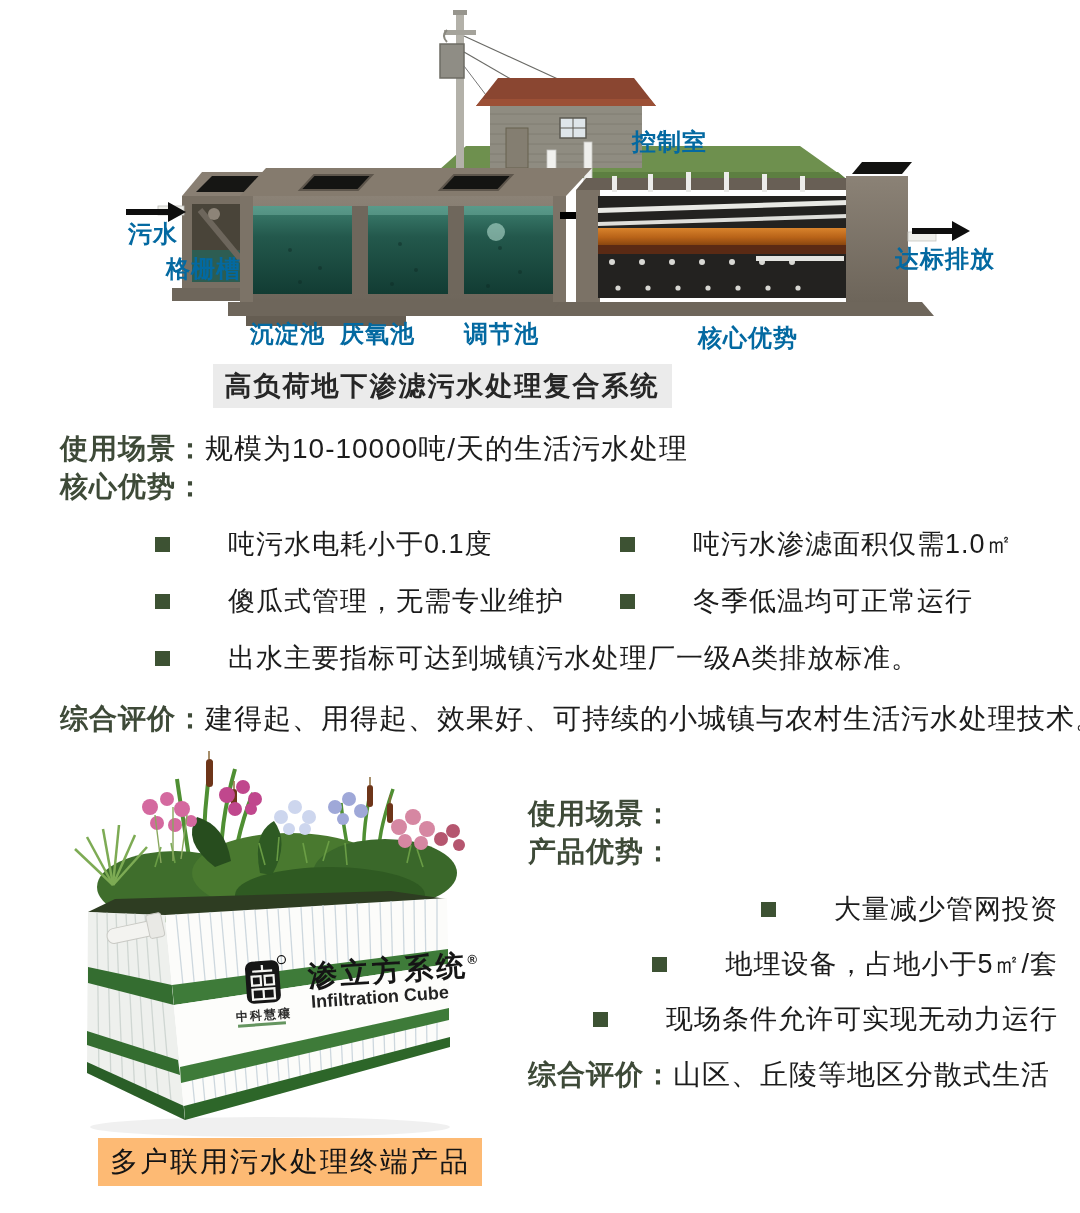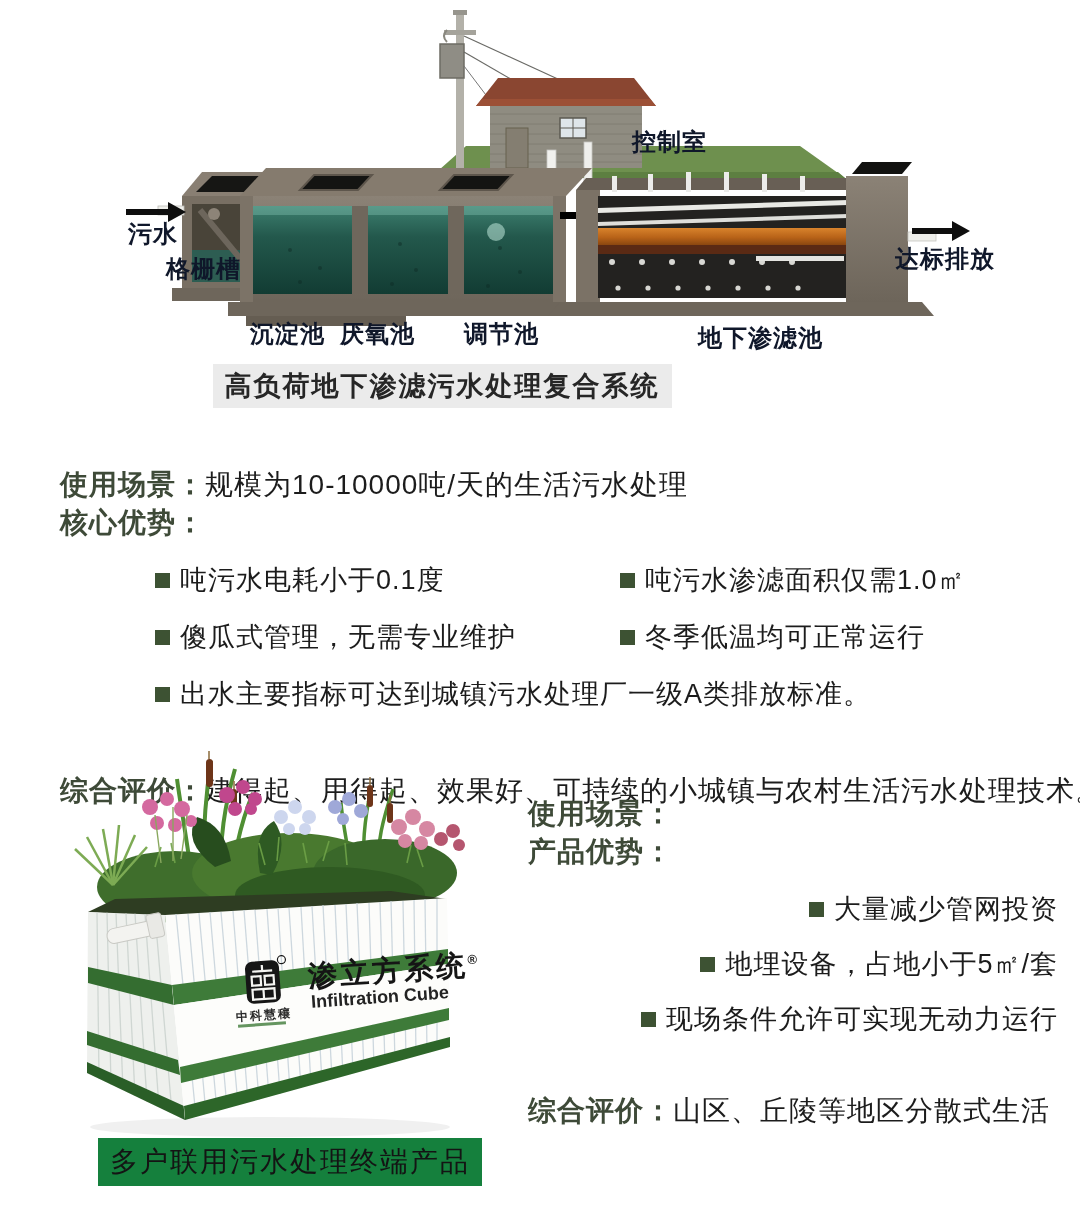--- a/index.html
+++ b/index.html
@@ -1,41 +1,41 @@
 <!DOCTYPE html>
 <html><head>
 <meta charset="utf-8">
 <style>
   html,body{margin:0;padding:0;}
   body{
     width:1080px;height:1213px;position:relative;background:#ffffff;
     font-family:"Liberation Sans","DejaVu Sans",sans-serif;overflow:hidden;
   }
   
-  .dlabel{position:absolute;color:#0f172a;font-weight:700;font-size:24px;letter-spacing:1px;white-space:nowrap;}
+  .dlabel{position:absolute;color:#0369a1;font-weight:700;font-size:24px;letter-spacing:1px;white-space:nowrap;}
   
   .diagram-title-wrap{position:absolute;left:0;top:364px;width:884px;text-align:center;}
   .diagram-title{display:inline-block;background:#ebebeb;color:#262626;font-size:27px;font-weight:600;letter-spacing:2px;padding:4px 12px;}
   
   .sec{position:absolute;}
   .line{display:flex;align-items:baseline;white-space:nowrap;}
   .sec-label{color:#3e4a38;font-weight:800;font-size:28px;letter-spacing:1px;flex:none;}
-  .sec-text{color:#1c1c1c;font-size:28px;letter-spacing:1px;margin-top:36px;}
+  .sec-text{color:#1c1c1c;font-size:28px;letter-spacing:1px;}
   .adv-grid{margin-left:95px;margin-top:20px;display:grid;grid-template-columns:465px 1fr;row-gap:21px;}
-  .bullet{display:flex;align-items:center;color:#1c1c1c;font-size:27px;letter-spacing:1px;white-space:nowrap;}
+  .bullet{display:flex;align-items:center;color:#1c1c1c;font-size:27px;letter-spacing:1px;white-space:nowrap;gap:48px;}
   .sq{width:15px;height:15px;background:#3d5233;margin-right:10px;flex:none;}
   .full{grid-column:1 / -1;}
   .mt1{margin-top:24px;}
   .mt2{}
   
   .p-bullets{margin-left:46px;margin-top:20px;}
   .p-bullets .bullet{margin-bottom:19px;justify-content:flex-end;}
   .eval2{color:#1c1c1c;font-size:28px;letter-spacing:1px;margin-top:10px;}
   
-  .caption{position:absolute;left:98px;top:1138px;background:#15803d;color:#141414;font-size:28px;letter-spacing:2px;padding:5px 12px;}
+  .caption{position:absolute;left:98px;top:1138px;background:#fdba74;color:#141414;font-size:28px;letter-spacing:2px;padding:5px 12px;}
   
   .product-wrap{position:absolute;left:55px;top:745px;width:450px;height:398px;}
   .product-wrap svg{position:absolute;left:0;top:0;}
   .box-label-cn{position:absolute;left:253px;top:206px;font-size:29px;font-weight:800;color:#151515;letter-spacing:3px;transform:rotate(-4deg);white-space:nowrap;}
   .box-label-cn sup{font-size:13px;font-weight:700;}
   .box-label-en{position:absolute;left:256px;top:242px;font-size:18px;font-weight:700;color:#232323;transform:rotate(-4deg);white-space:nowrap;}
   .brand-text{position:absolute;left:181px;top:262px;font-size:12px;font-weight:800;color:#2a2a2a;letter-spacing:2px;transform:rotate(-4deg);white-space:nowrap;}
   .brand-subline{position:absolute;left:183px;top:278px;width:48px;height:3px;background:#3e7b39;opacity:.8;transform:rotate(-4deg);}
 </style>
 </head>
@@ -185,21 +185,21 @@
     <rect x="912" y="228" width="40" height="6"></rect>
     <polygon points="952,221 970,231 952,241"></polygon>
   </g>
 </svg>
 
 <div class="dlabel" style="left:128px;top:218px;">污水</div>
 <div class="dlabel" style="left:166px;top:253px;">格栅槽</div>
 <div class="dlabel" style="left:250px;top:318px;">沉淀池</div>
 <div class="dlabel" style="left:340px;top:318px;">厌氧池</div>
 <div class="dlabel" style="left:464px;top:318px;">调节池</div>
-<div class="dlabel" style="left:698px;top:322px;">地下渗滤池</div>
+<div class="dlabel" style="left:698px;top:322px;">核心优势</div>
 <div class="dlabel" style="left:632px;top:126px;">控制室</div>
 <div class="dlabel" style="left:895px;top:243px;">达标排放</div>
 
 <div class="diagram-title-wrap">
   <span class="diagram-title">高负荷地下渗滤污水处理复合系统</span>
 </div>
 
 <div class="sec" style="left:60px;top:430px;width:975px;">
   <div class="line">
     <span class="sec-label">使用场景：</span>

